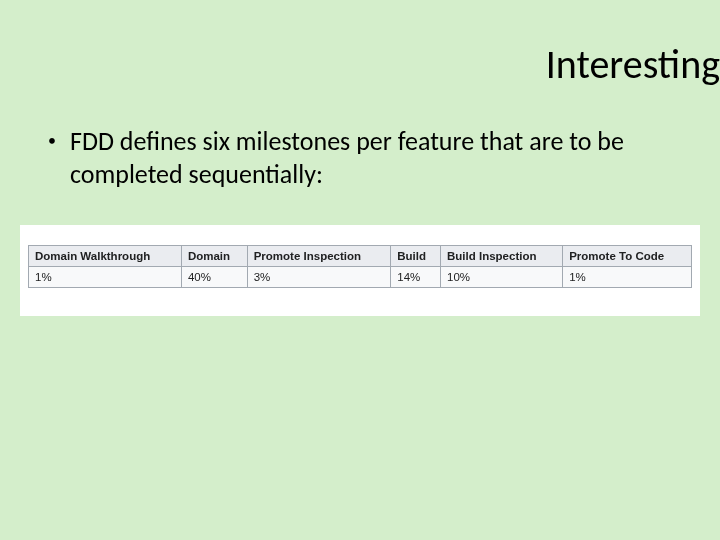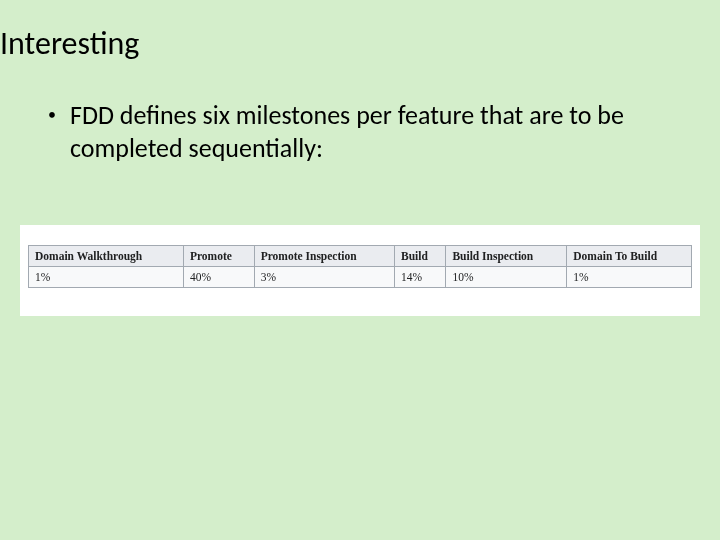--- a/index.html
+++ b/index.html
@@ -8,24 +8,24 @@
       box-sizing: border-box;
     }
     body {
       width: 720px;
       height: 540px;
       background-color: #d4eecb;
       font-family: Calibri, Arial, sans-serif;
       position: relative;
     }
     .slide-title {
-      text-align: left;
-      font-size: 32px;
+      text-align: right;
+      font-size: 40px;
       color: #000;
-      padding-top: 24px;
+      padding-top: 40px;
       font-weight: normal;
     }
     .bullet-section {
       padding: 36px 48px 0 48px;
     }
     .bullet-item {
       display: flex;
       align-items: flex-start;
       font-size: 26px;
       color: #000;
@@ -43,21 +43,21 @@
       position: absolute;
       top: 225px;
       left: 20px;
       right: 20px;
       background: #ffffff;
       padding: 20px 8px 28px 8px;
     }
     table {
       width: 100%;
       border-collapse: collapse;
-      font-family: Liberation Serif, serif;
+      font-family: Liberation Sans, sans-serif;
     }
     th {
       background-color: #eaecf0;
       border: 1px solid #a2a9b1;
       padding: 4px 6px;
       font-size: 11.5px;
       font-weight: bold;
       text-align: left;
       color: #202122;
     }
@@ -80,25 +80,25 @@
     <span class="bullet-marker">•</span>
     <span class="bullet-text">FDD defines six milestones per feature that are to be completed sequentially:</span>
   </div>
 </div>
 
 <div class="table-wrap">
   <table>
     <thead>
       <tr>
         <th>Domain Walkthrough</th>
-        <th>Promote</th>
+        <th>Domain</th>
         <th>Promote Inspection</th>
         <th>Build</th>
         <th>Build Inspection</th>
-        <th>Domain To Build</th>
+        <th>Promote To Code</th>
       </tr>
     </thead>
     <tbody>
       <tr>
         <td>1%</td>
         <td>40%</td>
         <td>3%</td>
         <td>14%</td>
         <td>10%</td>
         <td>1%</td>

